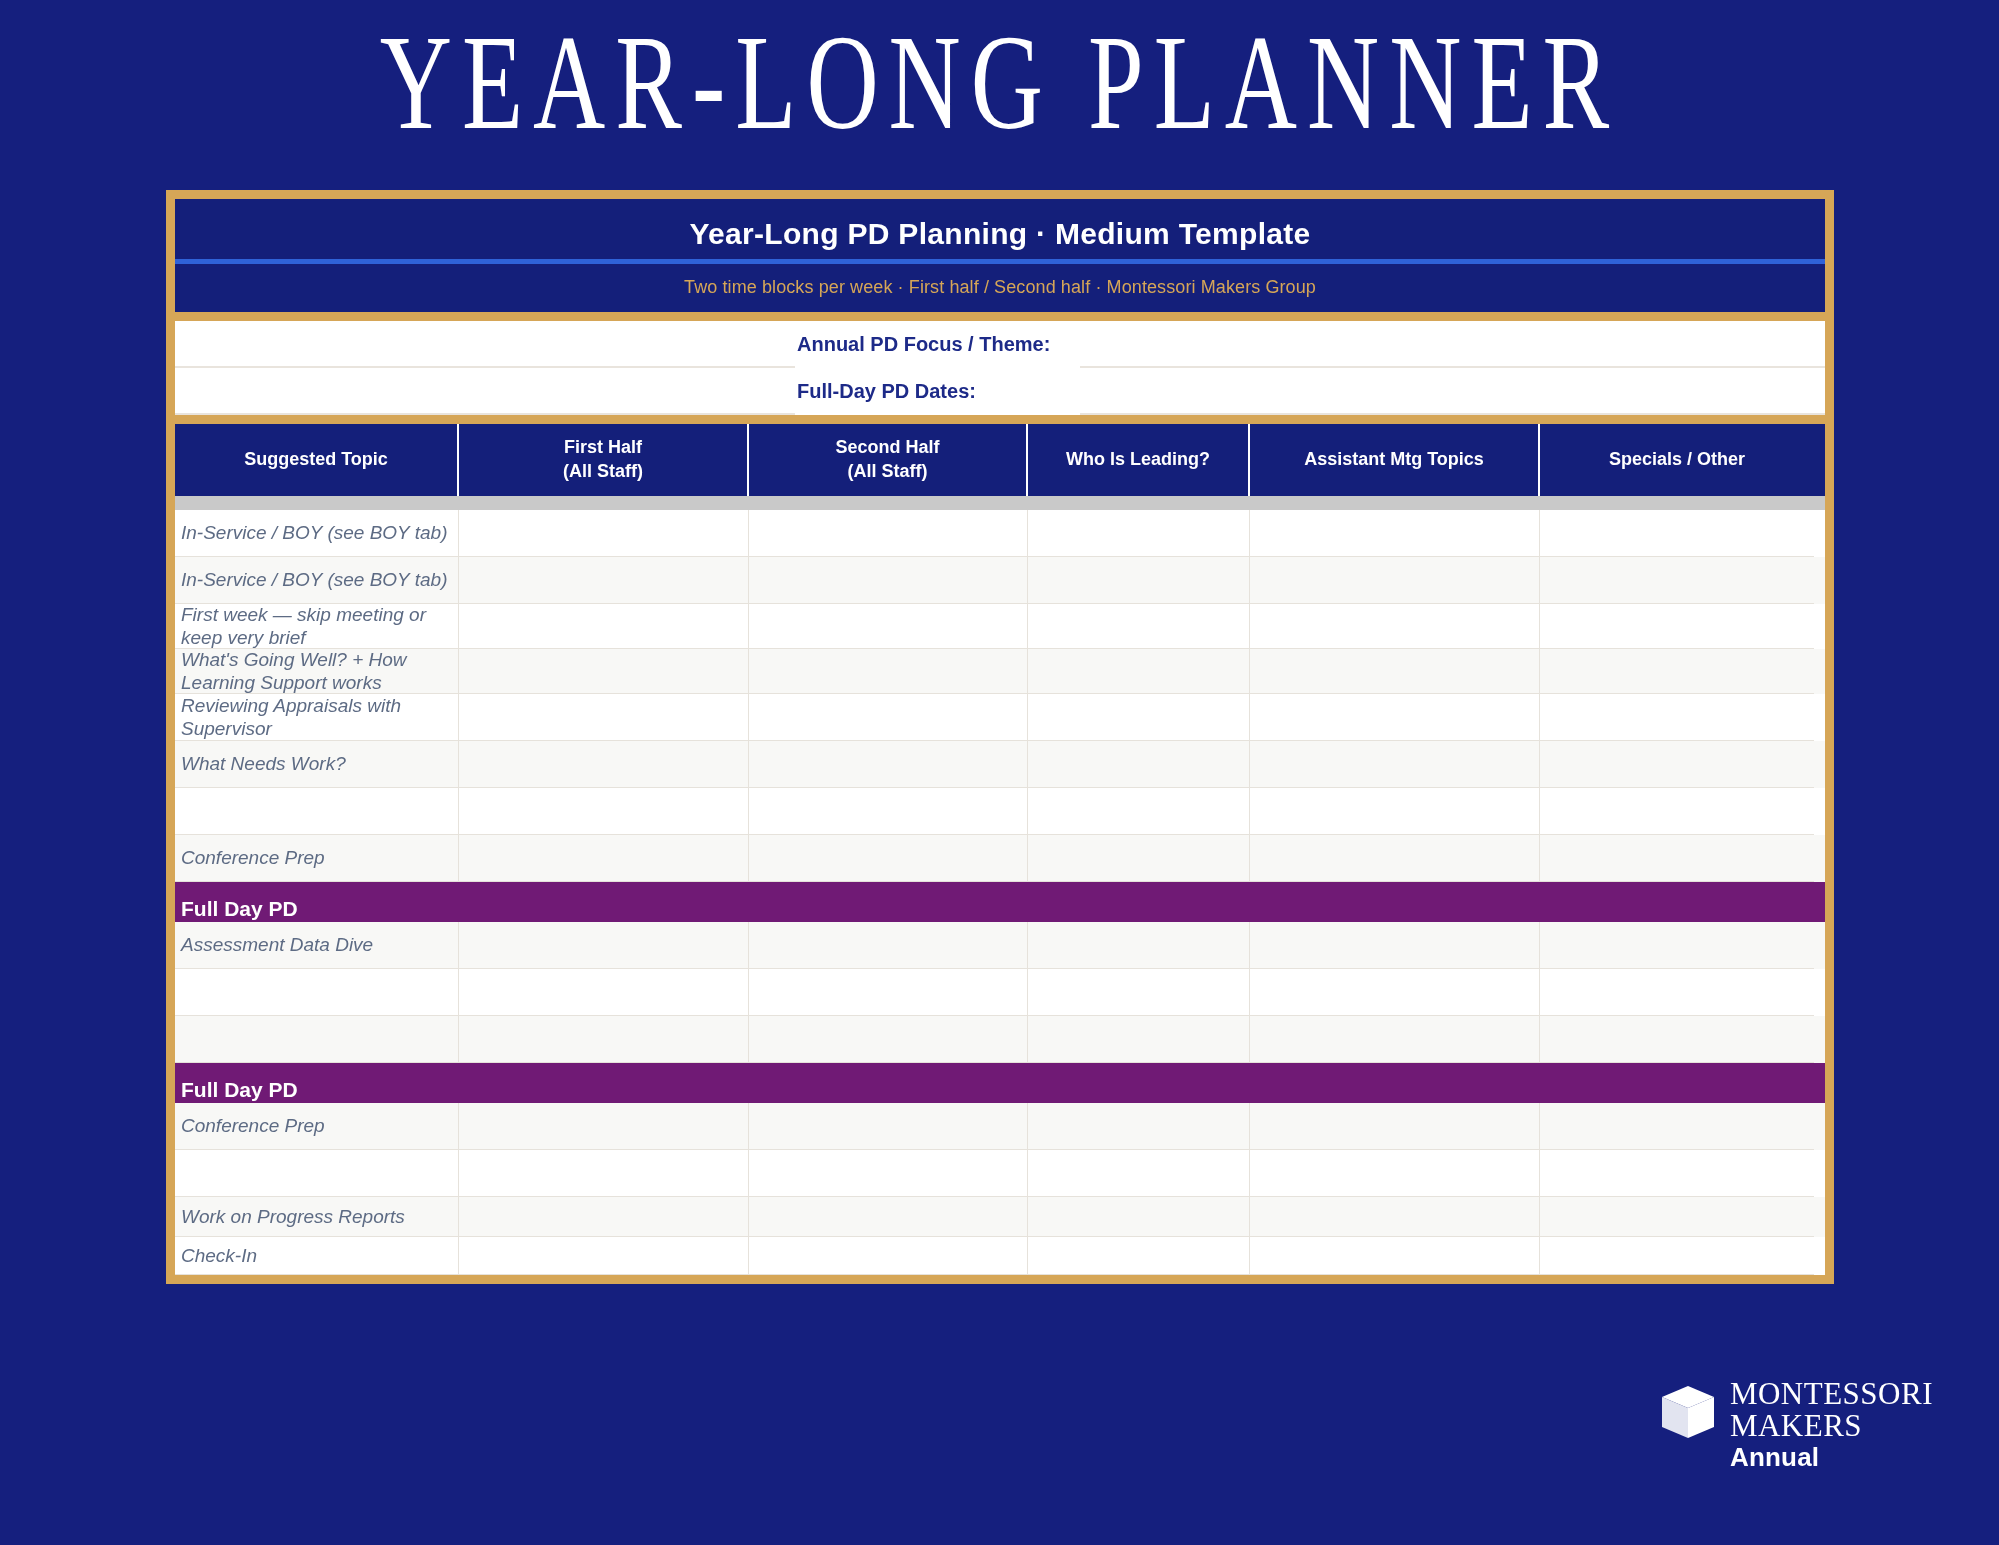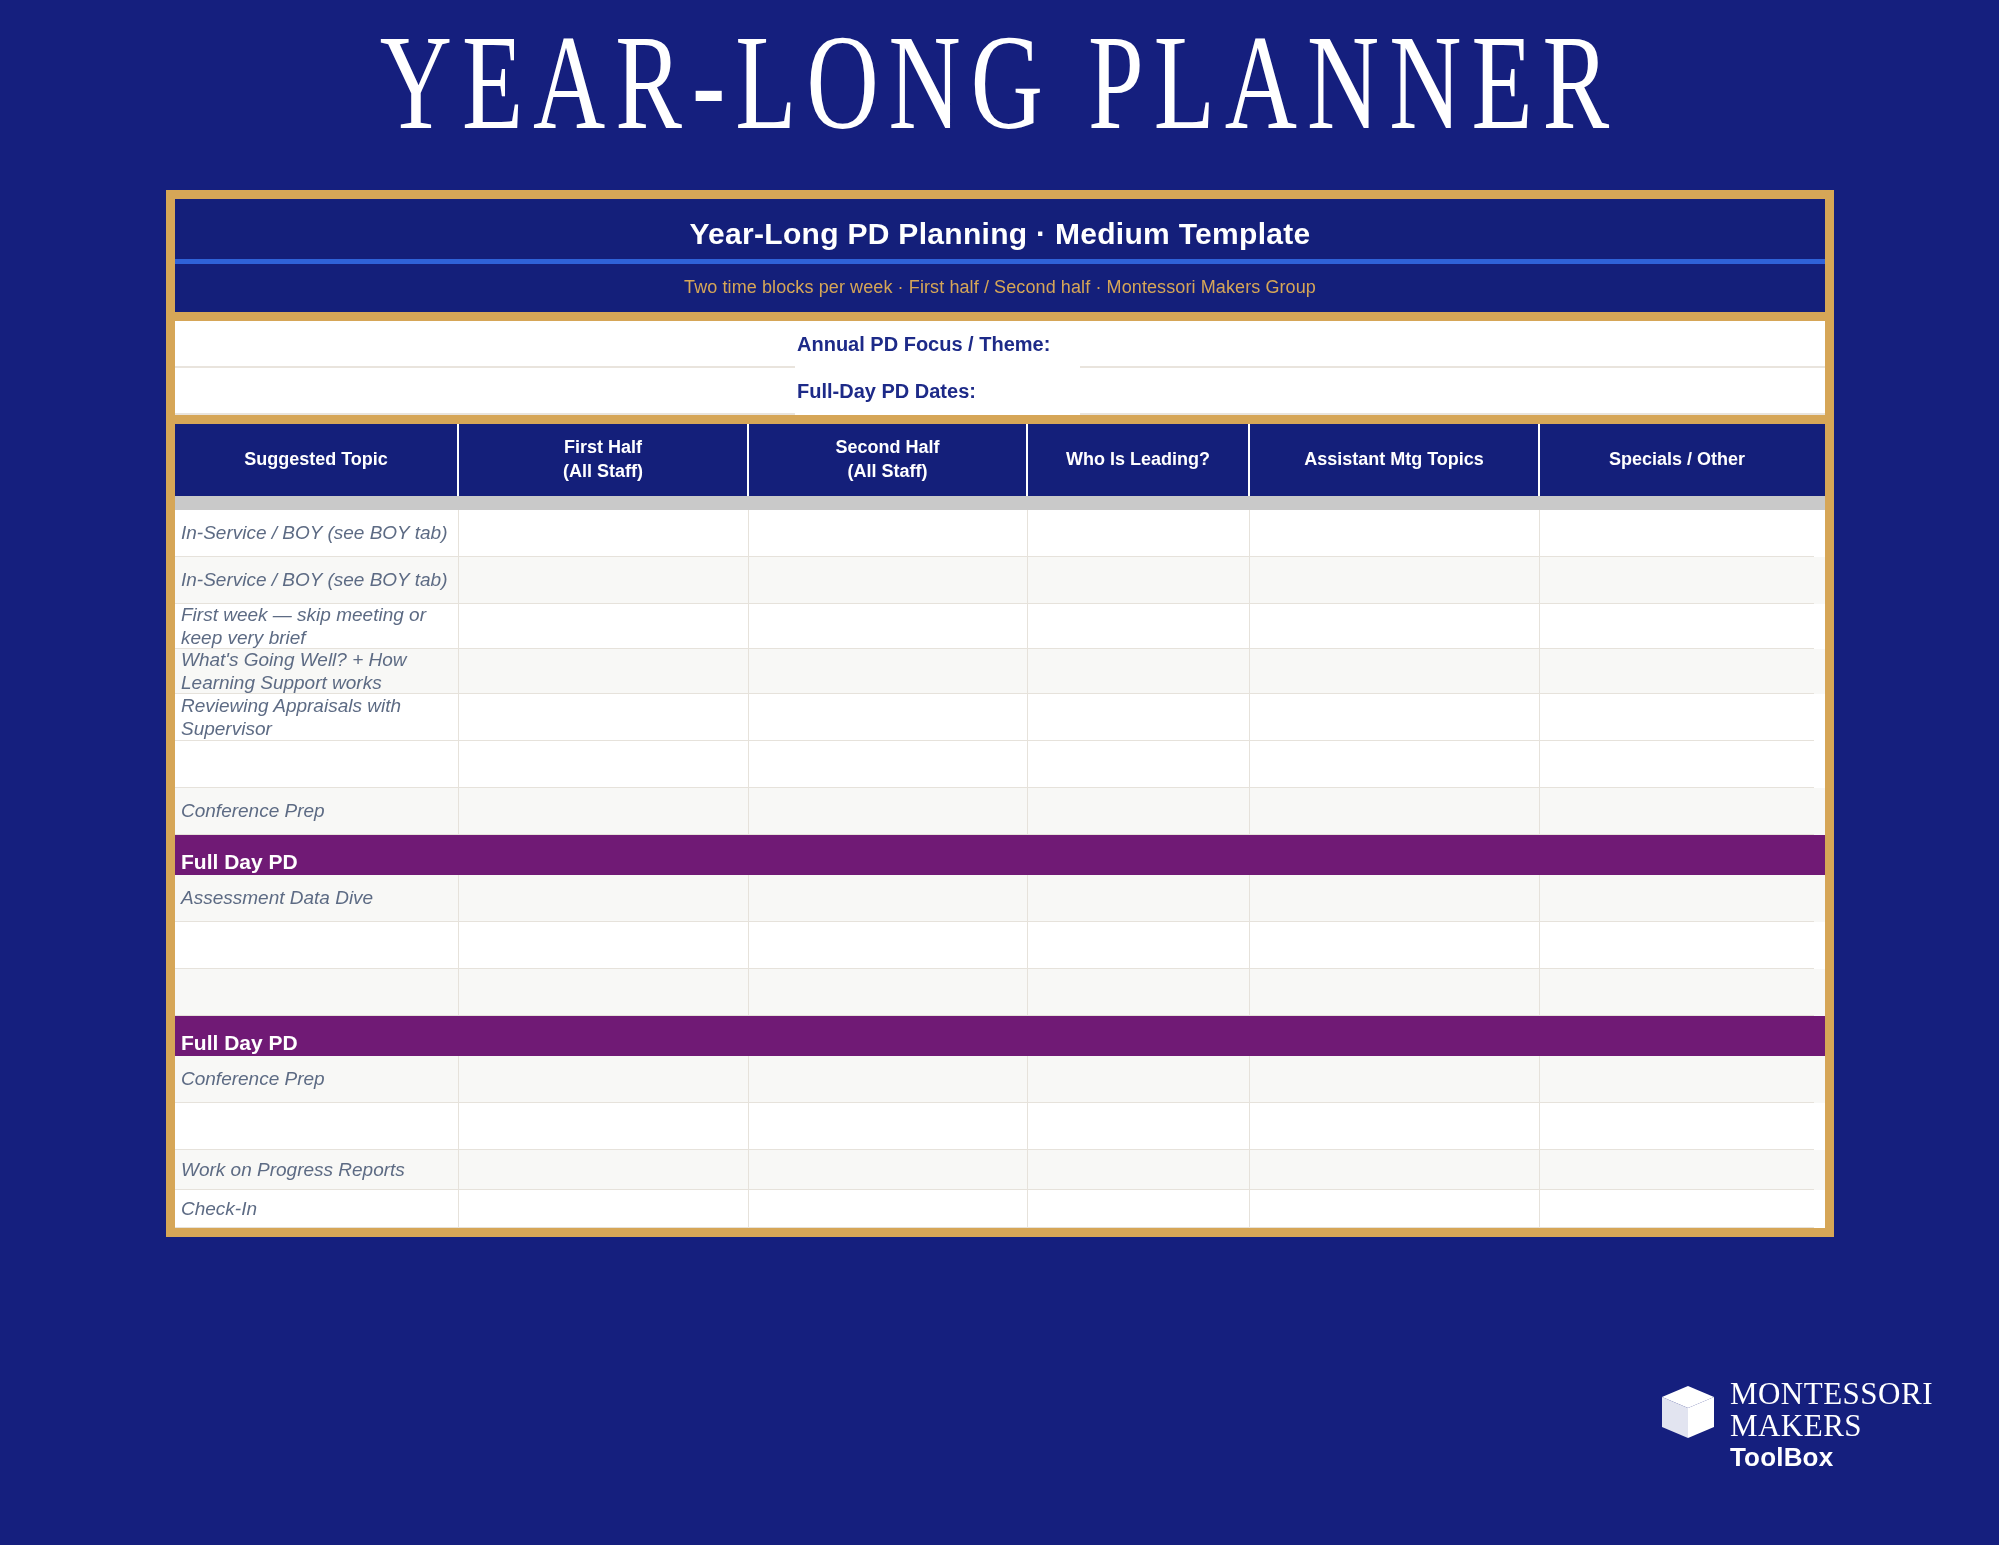--- a/index.html
+++ b/index.html
@@ -313,20 +313,28 @@
           <div class="cell c5"></div>
         </div>
         <div class="grid-row plain" style="height: 47px;">
           <div class="cell c0">Reviewing Appraisals with Supervisor</div>
           <div class="cell c1"></div>
           <div class="cell c2"></div>
           <div class="cell c3"></div>
           <div class="cell c4"></div>
           <div class="cell c5"></div>
         </div>
+        <div class="grid-row alt" style="height: 47px;">
+          <div class="cell c0">What Needs Work?</div>
+          <div class="cell c1"></div>
+          <div class="cell c2"></div>
+          <div class="cell c3"></div>
+          <div class="cell c4"></div>
+          <div class="cell c5"></div>
+        </div>
         <div class="grid-row plain" style="height: 47px;">
           <div class="cell c0"></div>
           <div class="cell c1"></div>
           <div class="cell c2"></div>
           <div class="cell c3"></div>
           <div class="cell c4"></div>
           <div class="cell c5"></div>
         </div>
         <div class="grid-row alt" style="height: 47px;">
           <div class="cell c0">Conference Prep</div>
@@ -417,15 +425,15 @@
   <div class="cube">
     <svg width="56" height="58" viewBox="0 0 56 58" aria-hidden="true">
       <polygon points="28,2 54,13 28,24 2,13" fill="#ffffff"></polygon>
       <polygon points="2,13 28,24 28,54 2,43" fill="#e2e4f0"></polygon>
       <polygon points="54,13 28,24 28,54 54,43" fill="#ffffff"></polygon>
     </svg>
   </div>
   <div class="logo-text">
     <div class="logo-line1">MONTESSORI</div>
     <div class="logo-line2">MAKERS</div>
-    <div class="logo-line3">ToolBox</div>
+    <div class="logo-line3">Annual</div>
   </div>
 </div>
 
 </body></html>

